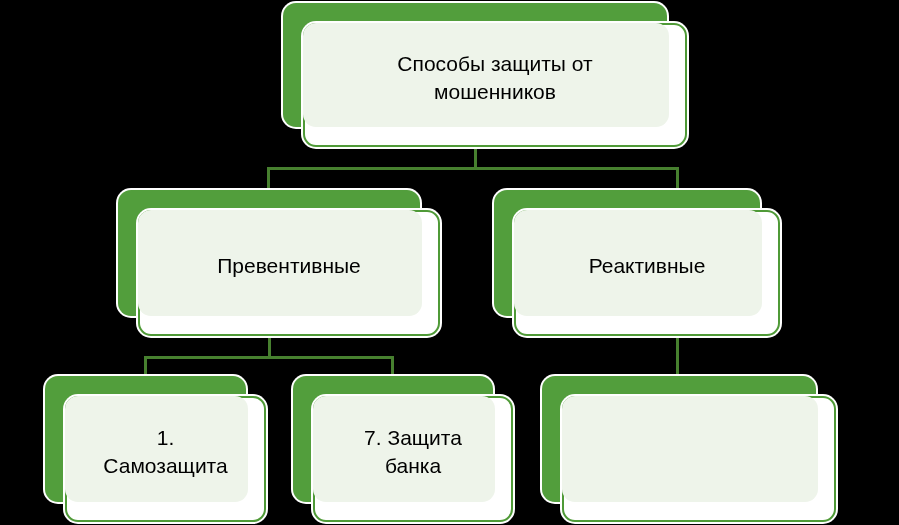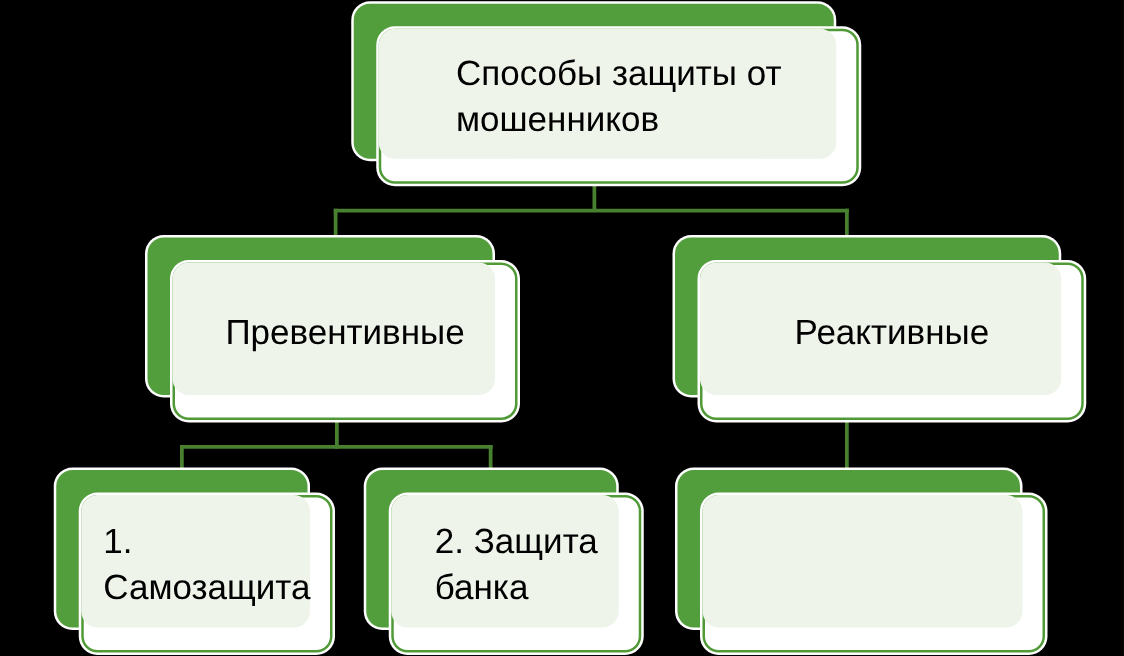--- a/index.html
+++ b/index.html
@@ -47,22 +47,23 @@
     position: absolute;
     top: -2px; left: -2px; right: 16px; bottom: 18px;
     background: var(--panel-tint);
     border-radius: 13px;
   }
   .label {
     position: relative;
     z-index: 1;
     padding: 0 10px 14px 10px;
     color: var(--text);
-    font-size: 28px;
+    font-size: 21px;
     line-height: 1.32;
+    text-align: center;
     white-space: pre-line;
   }
   .connector {
     position: absolute;
     background: var(--connector-green);
   }
 </style>
 </head>
 <body>
 
@@ -80,50 +81,50 @@
 
   <div class="node" style="left:283px; top:3px; width:404px; height:144px">
     <div class="back"></div>
     <div class="front">
       <div class="panel"></div>
       <div class="label">Способы защиты от
 мошенников</div>
     </div>
   </div>
 
-  <div class="node" style="left:118px; top:190px; width:296px; height:146px">
+  <div class="node" style="left:118px; top:190px; width:322px; height:146px">
     <div class="back"></div>
     <div class="front">
       <div class="panel"></div>
       <div class="label">Превентивные</div>
     </div>
   </div>
 
-  <div class="node" style="left:540px; top:190px; width:327px; height:146px">
+  <div class="node" style="left:494px; top:190px; width:286px; height:146px">
     <div class="back"></div>
     <div class="front">
       <div class="panel"></div>
       <div class="label">Реактивные</div>
     </div>
   </div>
 
   <div class="node" style="left:45px; top:376px; width:221px; height:146px">
     <div class="back"></div>
     <div class="front">
       <div class="panel"></div>
       <div class="label">1.
 Самозащита</div>
     </div>
   </div>
 
   <div class="node" style="left:293px; top:376px; width:220px; height:146px">
     <div class="back"></div>
     <div class="front">
       <div class="panel"></div>
-      <div class="label">2. Защита
+      <div class="label">7. Защита
 банка</div>
     </div>
   </div>
 
   <div class="node" style="left:542px; top:376px; width:294px; height:146px">
     <div class="back"></div>
     <div class="front">
       <div class="panel"></div>
     </div>
   </div>

